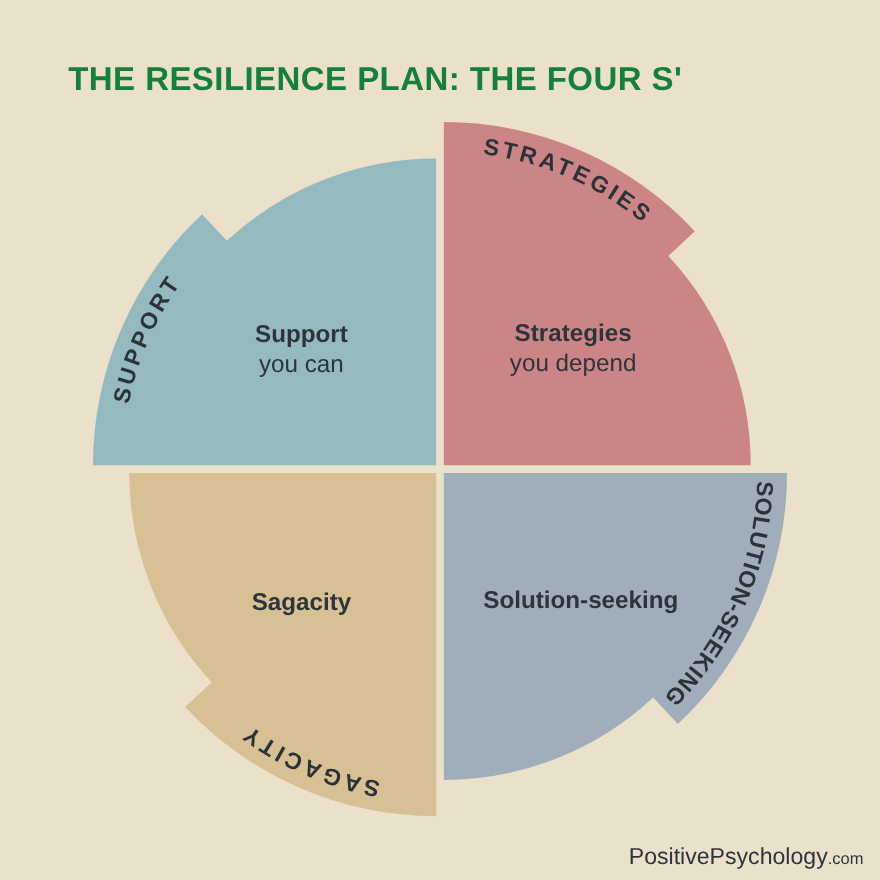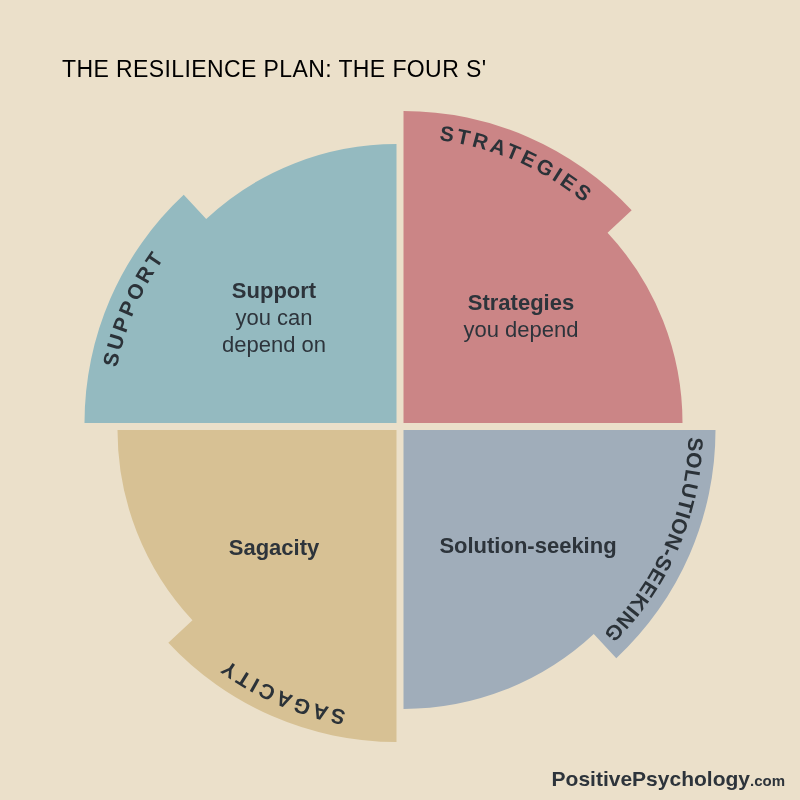--- a/index.html
+++ b/index.html
@@ -3,41 +3,41 @@
 <meta charset="utf-8">
 <style>
   html,body{margin:0;padding:0}
   body{
     width:800px;height:800px;position:relative;overflow:hidden;
     background:#ebe0ca;
     font-family:"Liberation Sans",sans-serif;
   }
   .title{
     position:absolute;left:62px;top:56px;
-    font-size:23px;font-weight:normal;letter-spacing:.4px;
-    color:#000000;white-space:nowrap;
+    font-size:30px;font-weight:bold;letter-spacing:.4px;
+    color:#15803d;white-space:nowrap;
   }
   #wheel{position:absolute;left:0;top:0}
   .arc-text{
     font-size:21px;font-weight:bold;letter-spacing:3px;fill:#2b3238;
   }
   .arc-solution-seeking{letter-spacing:.6px}
   .qtext{
     position:absolute;transform:translate(-50%,-50%);
     text-align:center;font-size:22px;line-height:27px;
     color:#2d343b;white-space:nowrap;
   }
   .qtext .h{font-weight:bold}
   .tb-support{left:274px;top:317px}
   .tb-strategies{left:521px;top:316px}
   .tb-sagacity{left:274px;top:547px}
   .tb-solution-seeking{left:528px;top:545px}
   .footer{
     position:absolute;right:15px;bottom:9px;
-    color:#2d343b;font-weight:700;font-size:21px;white-space:nowrap;
+    color:#2d343b;font-weight:400;font-size:21px;white-space:nowrap;
   }
   .footer .tld{font-size:15px}
 </style>
 </head>
 <body>
 
 <div class="title">THE RESILIENCE PLAN: THE FOUR S'</div>
 
 <svg id="wheel" width="800" height="800" viewBox="0 0 800 800">
     <path d="M 396.5 423 L 84.50 423.00 A 312 312 0 0 1 183.72 194.82 L 206.22 218.95 A 279 279 0 0 1 396.50 144.00 Z" fill="#94bac0"></path>
@@ -50,21 +50,20 @@
     <path id="arc-sagacity" d="M 396.50 715.00 A 285 285 0 0 1 188.06 624.37" fill="none"></path>
     <text class="arc-text arc-sagacity" text-anchor="middle"><textPath href="#arc-sagacity" xlink:href="#arc-sagacity" startOffset="50%" text-anchor="middle">SAGACITY</textPath></text>
     <path d="M 403.5 430 L 715.50 430.00 A 312 312 0 0 1 616.28 658.18 L 593.78 634.05 A 279 279 0 0 1 403.50 709.00 Z" fill="#a0adba"></path>
     <path id="arc-solution-seeking" d="M 688.50 430.00 A 285 285 0 0 1 597.87 638.44" fill="none"></path>
     <text class="arc-text arc-solution-seeking" text-anchor="middle"><textPath href="#arc-solution-seeking" xlink:href="#arc-solution-seeking" startOffset="50%" text-anchor="middle">SOLUTION-SEEKING</textPath></text>
   </svg>
 
 <div class="qtext tb-support">
   <div class="h">Support</div>
   <div>you can</div>
-  <div>depend on</div>
 </div>
 
 <div class="qtext tb-strategies">
   <div class="h">Strategies</div>
   <div>you depend</div>
 </div>
 
 <div class="qtext tb-sagacity">
   <div class="h">Sagacity</div>
 </div>

